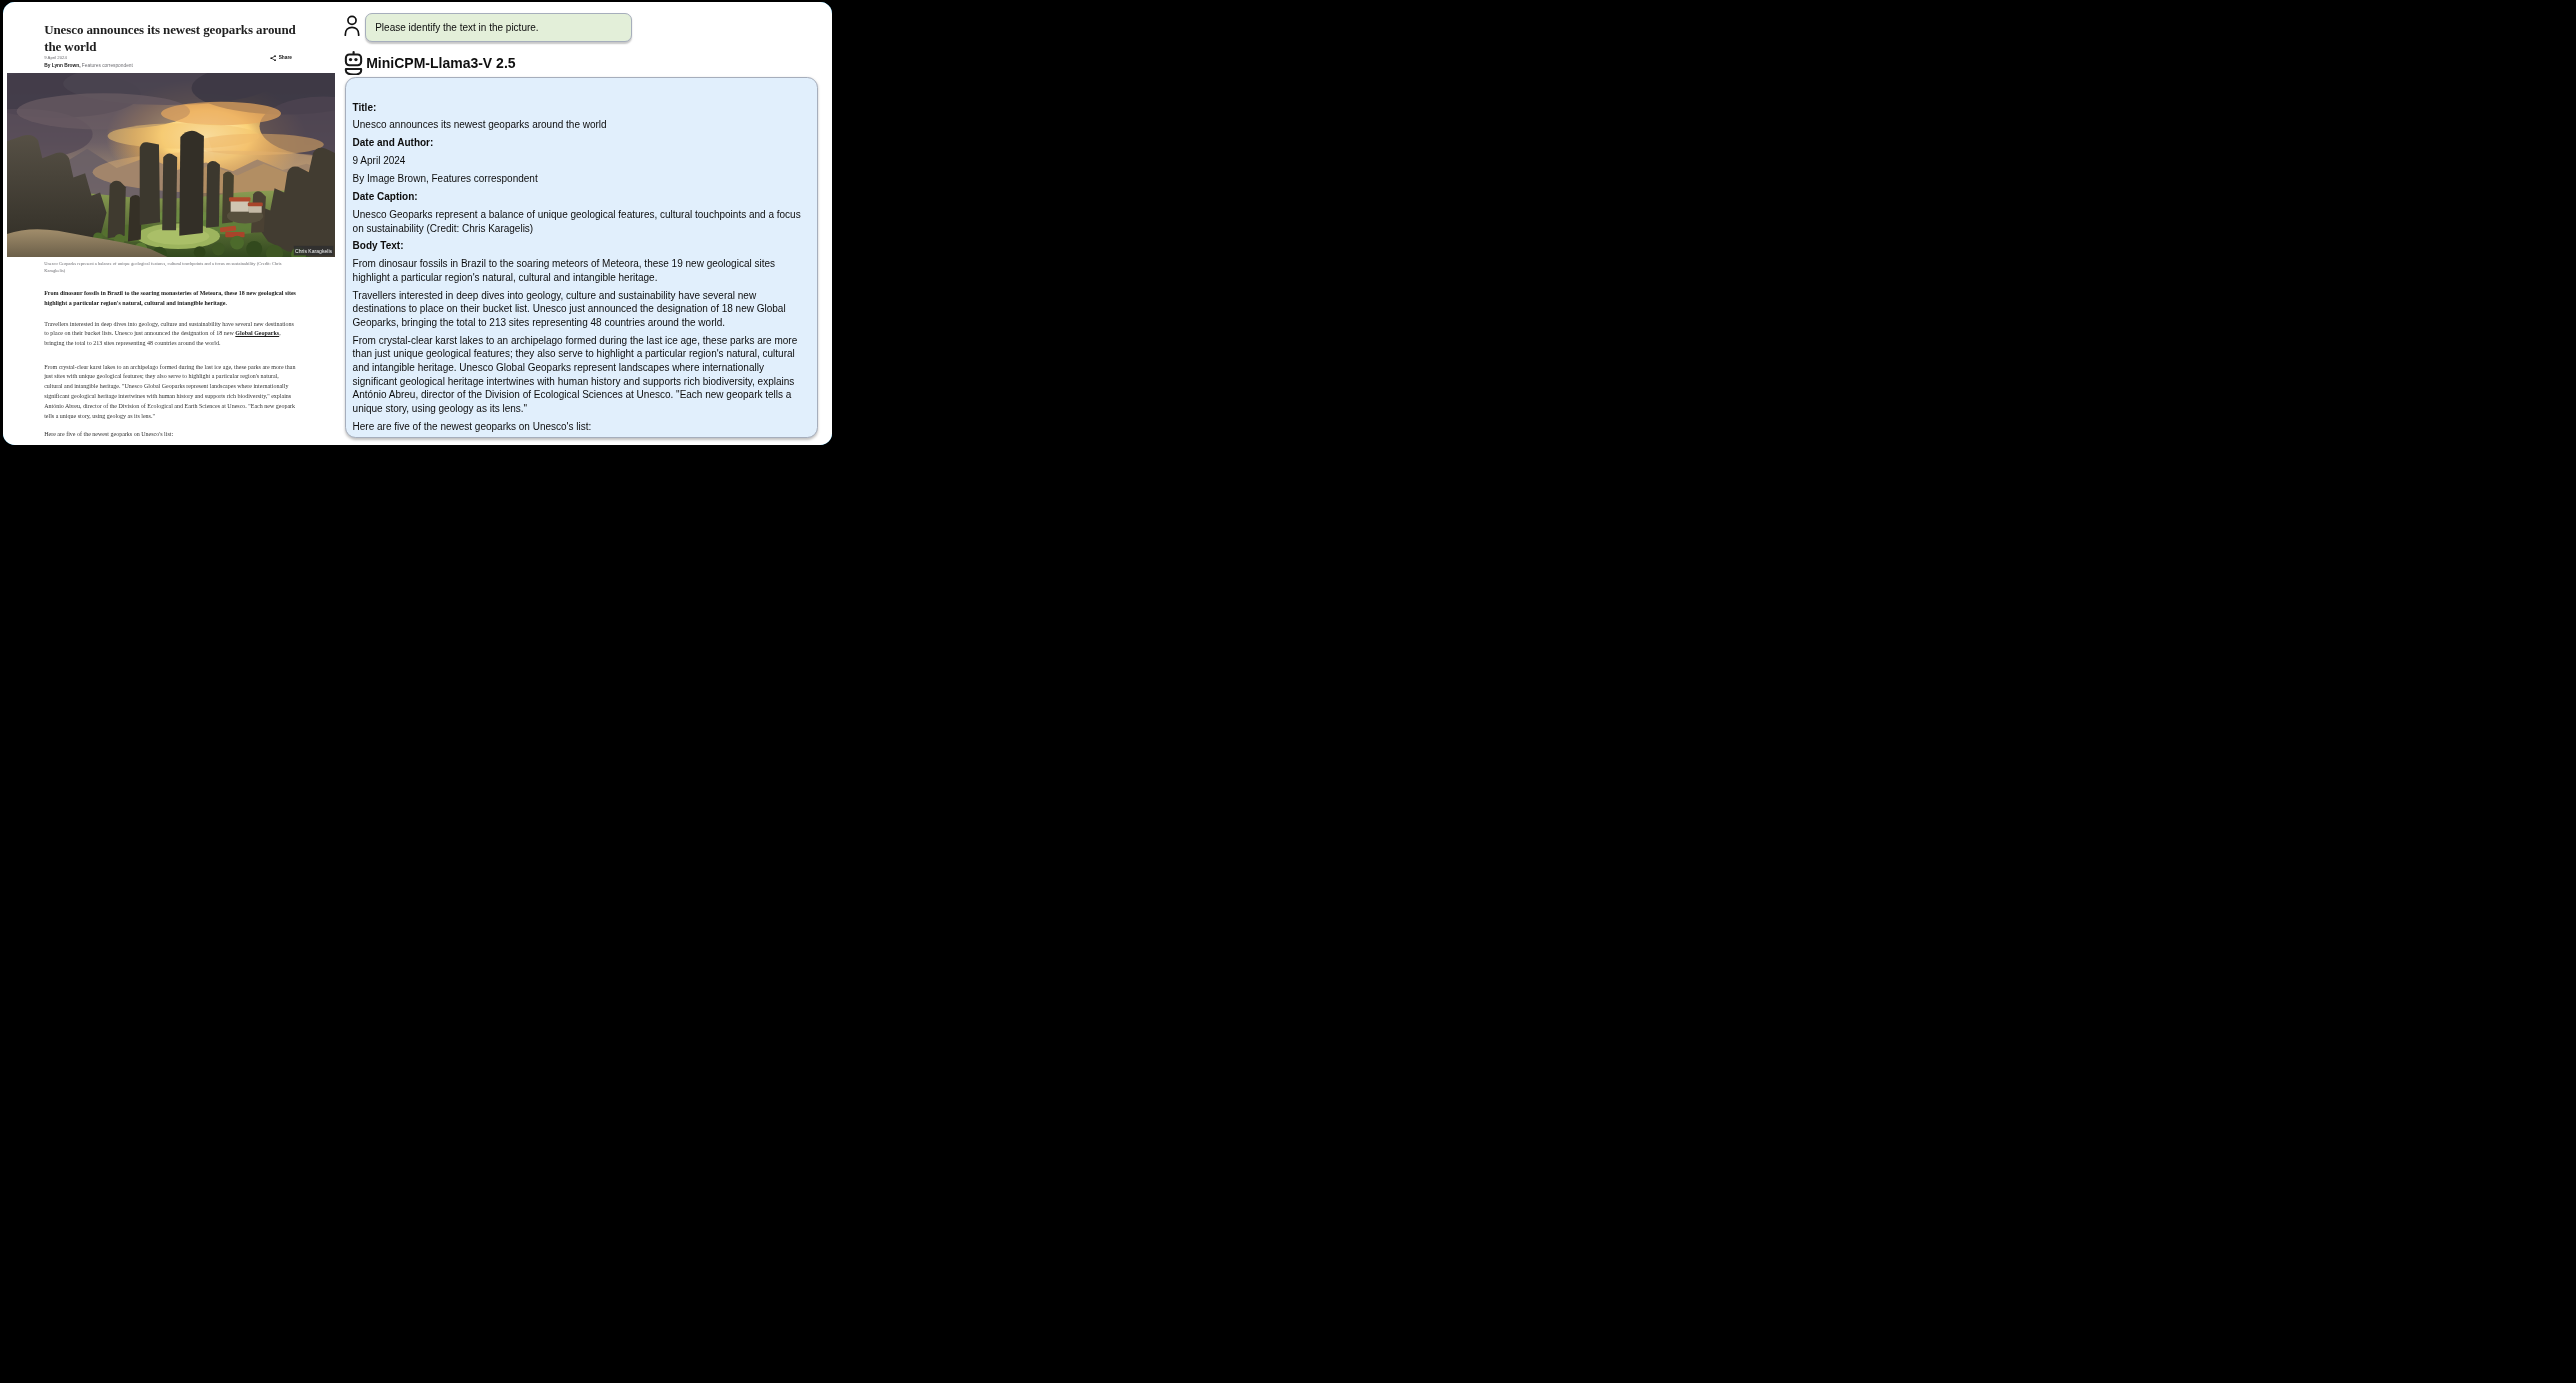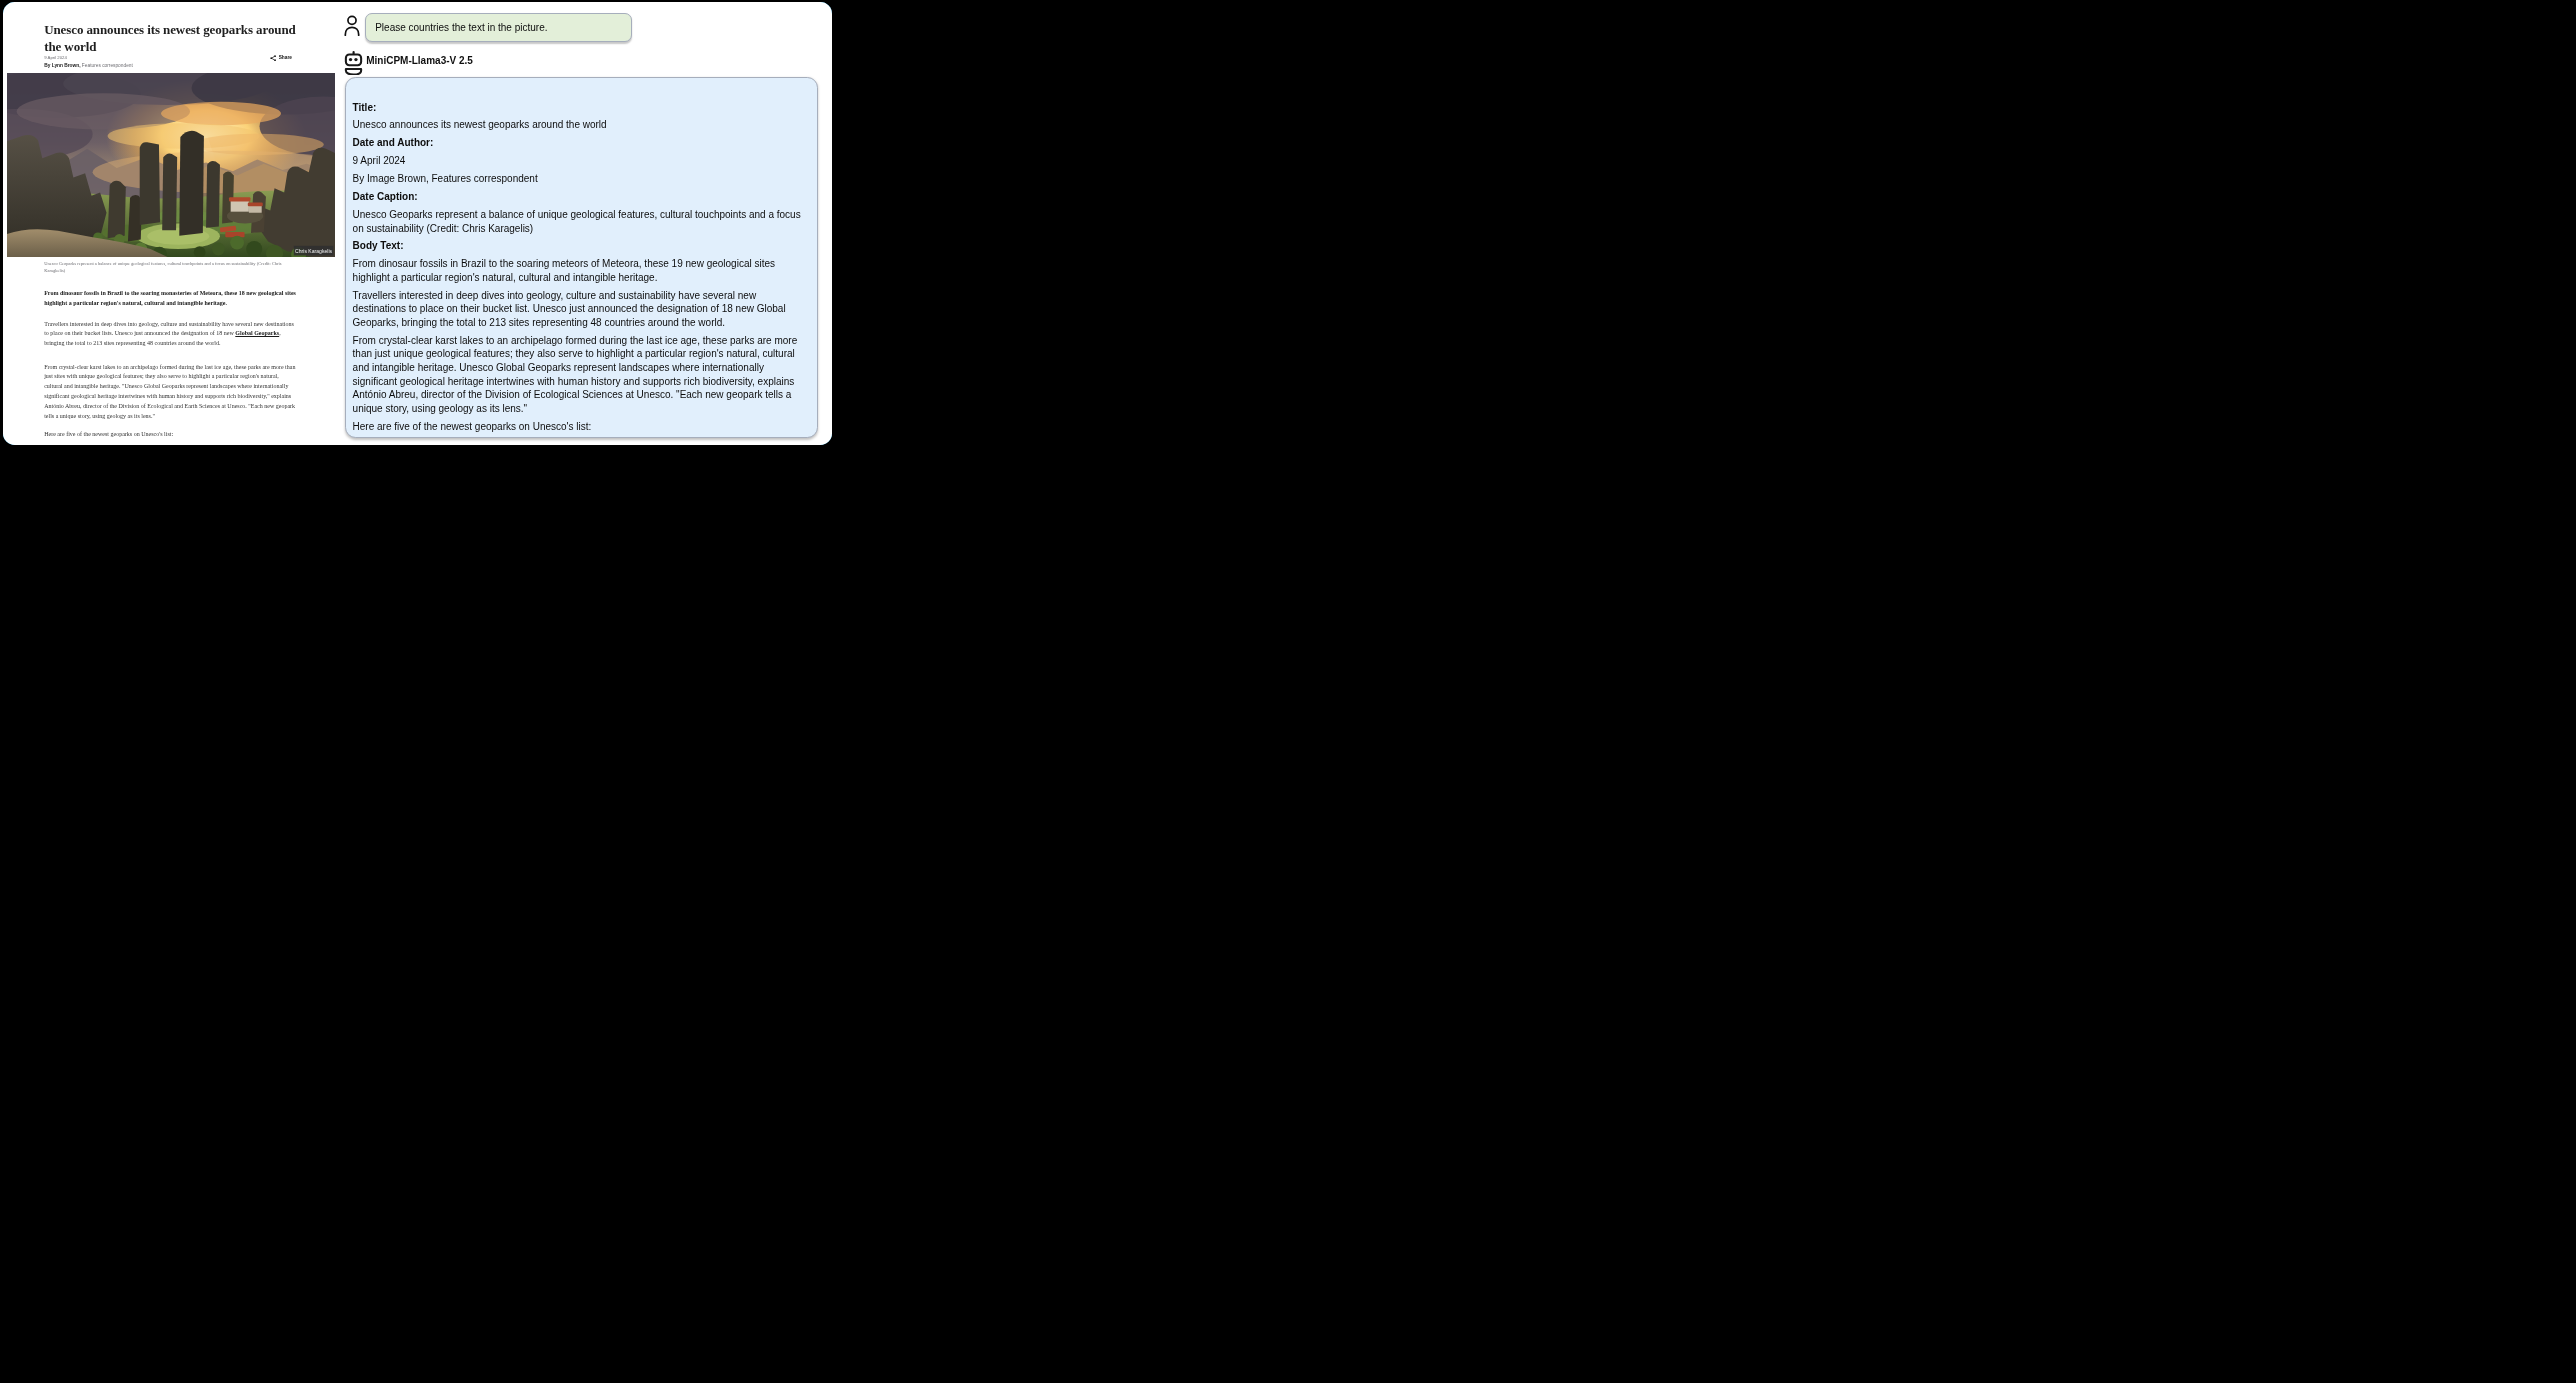--- a/index.html
+++ b/index.html
@@ -35,21 +35,21 @@
   
   .chat-pane{position:absolute;left:335px;top:0;width:494px;height:100%;background:#fff;}
   .avatar{position:absolute;}
   .user-avatar{left:5.9px;top:13.4px;width:16px;height:21.4px;}
   .bot-avatar{left:5.9px;top:49px;width:19px;height:24.6px;}
   .user-bubble{position:absolute;left:27px;top:11.2px;width:267px;height:29px;
                background:#e3efd9;border:1.1px solid #a6aebc;border-radius:7px;
                box-shadow:0 1.1px 1.6px rgba(0,0,0,0.22);
                display:flex;align-items:center;padding:0 7.5px 0 9px;box-sizing:border-box;
                font-size:10px;color:#0d0d0d;}
-  .model-name{position:absolute;left:28px;top:53px;font-size:10px;font-weight:bold;color:#101010;}
+  .model-name{position:absolute;left:28px;top:53px;font-size:14px;font-weight:bold;color:#101010;}
   .resp-bubble{position:absolute;left:6.4px;top:75px;width:473px;height:361px;
                background:#e1effc;border:1.3px solid #a6aebc;border-radius:10.7px;
                box-shadow:0 1.6px 2.7px rgba(0,0,0,0.25);box-sizing:border-box;
                padding:8px 9.6px 5.3px 7px;overflow:hidden;}
   .resp-bubble p{margin:4.3px 0;font-size:10px;line-height:13.6px;color:#0d0d0d;}
   .resp-bubble p:first-child{margin-top:15px;}
   .resp-bubble p.rh{font-weight:bold;}
 </style>
 </head>
 <body>
@@ -172,21 +172,21 @@
   </div>
 
   <div class="chat-pane">
 
     <svg class="avatar user-avatar" viewBox="0 0 30 40">
       <circle cx="15" cy="10" r="7.6" fill="none" stroke="#111" stroke-width="3.2"></circle>
       <path d="M2.5,38 v-1.5 c0,-8.5 5.5,-13.5 12.5,-13.5 s12.5,5 12.5,13.5 V38" fill="none" stroke="#111" stroke-width="3.2" stroke-linecap="round"></path>
     </svg>
 
     <div class="user-bubble">
-      <span>Please countries the text in the picture.</span>
+      <span>Please identify the text in the picture.</span>
     </div>
 
     <svg class="avatar bot-avatar" viewBox="0 0 36 50">
       <rect x="16" y="0" width="4.4" height="8" rx="2.2" fill="#1a1a1a"></rect>
       <rect x="2.5" y="7" width="31" height="22" rx="7" fill="none" stroke="#1a1a1a" stroke-width="4.2"></rect>
       <circle cx="12" cy="17.5" r="3.4" fill="#1a1a1a"></circle>
       <circle cx="23" cy="17.5" r="3.4" fill="#1a1a1a"></circle>
       <path d="M2.5,36.5 L33.5,36.5 L33.5,39.5 C33.5,45 27,48 18,48 C9,48 2.5,45 2.5,39.5 Z" fill="none" stroke="#1a1a1a" stroke-width="4.2" stroke-linejoin="round"></path>
     </svg>
 

